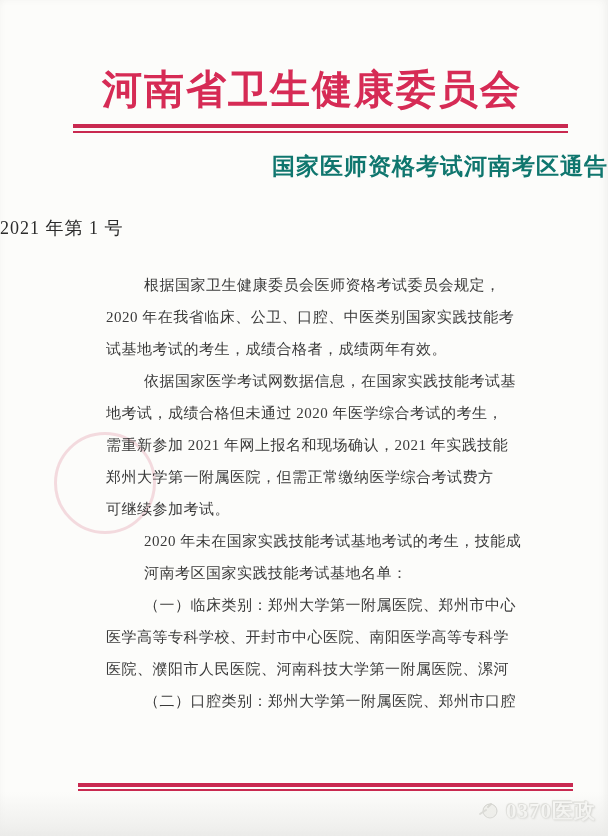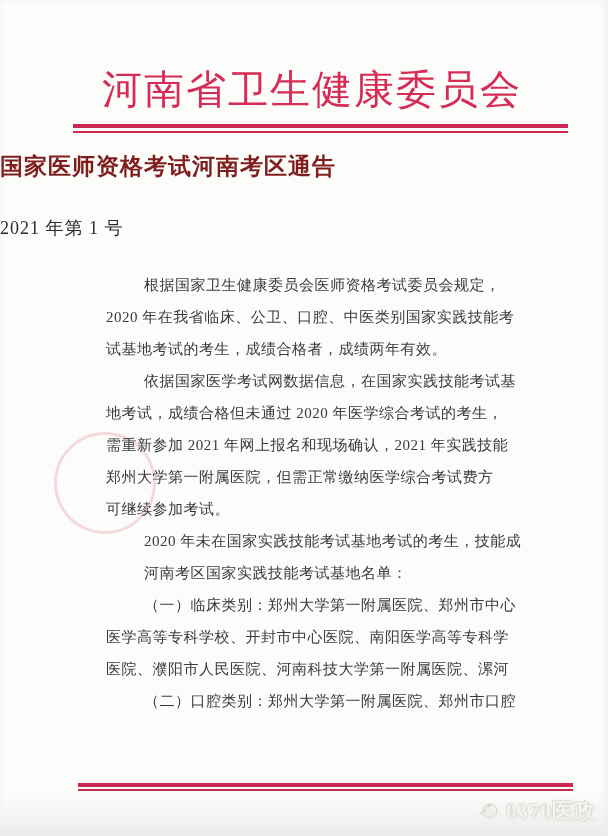--- a/index.html
+++ b/index.html
@@ -8,37 +8,37 @@
     width:608px;height:836px;
     background:#fcfcfa;
     overflow:hidden;
     font-family:"Liberation Serif","DejaVu Serif",serif;
     box-shadow:inset -4px 0 8px rgba(0,0,0,0.03), inset 0 -4px 8px rgba(0,0,0,0.03);
   }
   .agency{
     position:absolute;top:62px;left:0;right:0;
     padding-left:16px;
     text-align:center;
-    font-size:40px;font-weight:normal;
+    font-size:40px;font-weight:bold;
     color:var(--red-text,#d62b55);
     letter-spacing:2px;
     white-space:nowrap;
   }
   .rule{
     position:absolute;
     border-top:4px solid var(--red-rule,#c92950);
     border-bottom:2px solid var(--red-rule,#c92950);
   }
   .rule-header{top:124px;left:73px;width:495px;height:3px;}
   .rule-footer{top:783px;left:78px;width:495px;height:2px;}
   .doc-title{
     position:absolute;top:151px;left:0;right:0;
-    text-align:left;
+    text-align:right;
     font-size:23px;font-weight:bold;
-    color:#7f1d1d;letter-spacing:1px;
+    color:#0f766e;letter-spacing:1px;
     white-space:nowrap;
   }
   .doc-number{
     position:absolute;top:216px;left:0;right:0;
     text-align:left;
     font-size:18px;color:#2b2b2b;
     letter-spacing:1px;
   }
   .body-text{
     position:absolute;top:269px;left:106px;width:460px;

